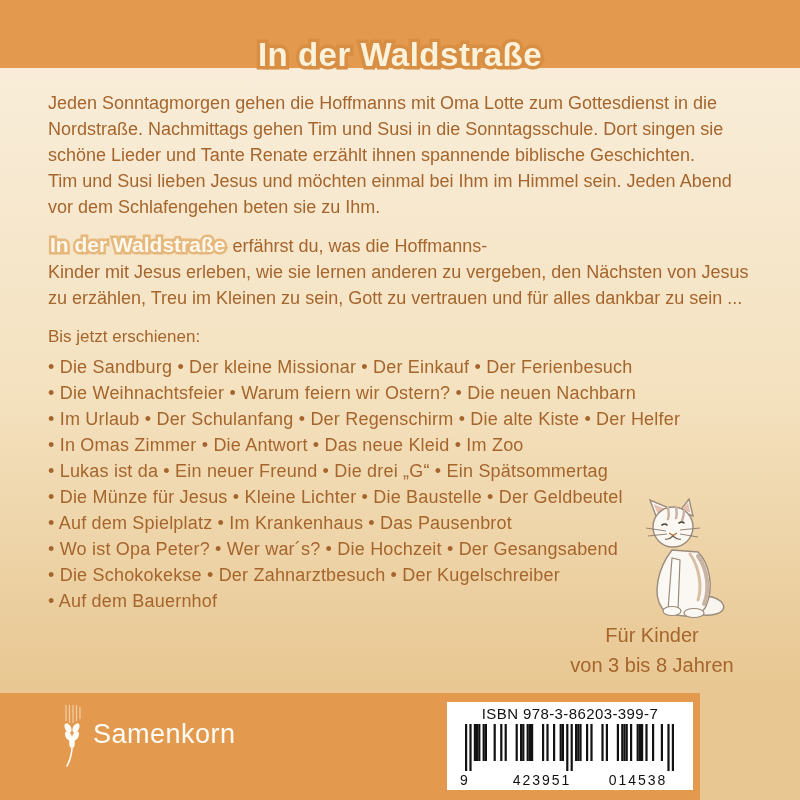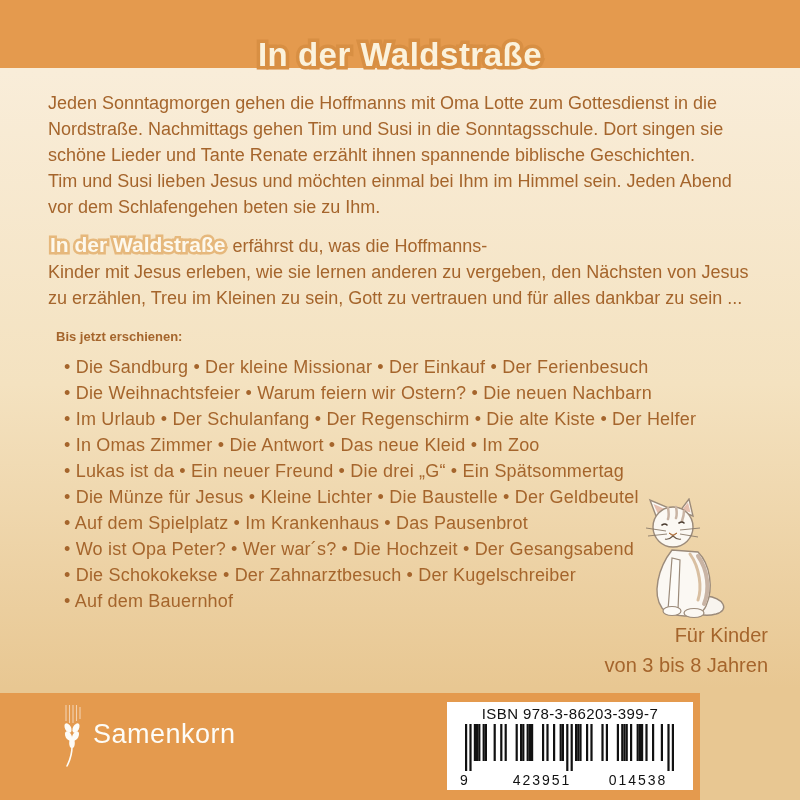--- a/index.html
+++ b/index.html
@@ -24,24 +24,24 @@
   .outline-wrap .stroke{position:absolute;left:0;top:0;z-index:0;-webkit-text-stroke:7px var(--title-stroke);
                         text-shadow:2px 2px 2px rgba(170,105,40,.55);}
   .outline-wrap .fill{position:relative;z-index:1;color:var(--title-fill);}
   .main-title{font-size:33px;font-weight:bold;letter-spacing:.5px;}
   .content{position:relative;z-index:2;padding:90px 44px 0 48px;color:var(--brown);}
   .body{font-size:18px;line-height:26px;margin:0 0 13px 0;}
   .ml{white-space:pre-line;}
   .inline-title{position:relative;display:inline-block;font-size:21px;font-weight:bold;line-height:1;margin:0 2px;}
   .inline-title .stroke{-webkit-text-stroke:5px var(--inline-stroke);text-shadow:1px 1px 1px rgba(190,130,60,.4);}
   .inline-title .fill{color:#fdf8ec;}
-  .list-heading{font-size:13px;line-height:26px;margin:6px 0 4px 8px;font-weight:bold;}
-  .pub-list{font-size:18px;line-height:26px;letter-spacing:.2px;margin-left:16px;}
+  .list-heading{font-size:17px;line-height:26px;margin:6px 0 4px 0;font-weight:normal;}
+  .pub-list{font-size:18px;line-height:26px;letter-spacing:.2px;}
   .cat{position:absolute;left:642px;top:498px;width:95px;height:128px;z-index:3;}
-  .age-note{position:absolute;right:32px;top:620px;width:200px;text-align:right;
+  .age-note{position:absolute;right:48px;top:620px;width:200px;text-align:center;
             color:var(--brown);font-size:20px;line-height:30px;z-index:3;}
   .bottom-bar{position:absolute;left:0;top:693px;width:700px;height:107px;background:var(--orange);z-index:4;}
   .logo{position:absolute;left:62px;top:12px;display:flex;align-items:flex-start;gap:11px;}
   .logo-text{color:var(--logo-white);font-size:27px;letter-spacing:.5px;margin-top:14px;}
   .barcode-box{position:absolute;right:7px;top:9px;width:246px;height:88px;background:#ffffff;box-sizing:border-box;padding:3px 10px;}
   .isbn-label{font-size:15px;color:var(--ink);text-align:center;letter-spacing:.4px;white-space:nowrap;}
   .bars{display:block;margin:2px auto 0 auto;}
   .bar-digits{position:absolute;left:10px;right:10px;bottom:2px;height:15px;font-size:14px;color:var(--ink);}
   .bar-digits span{position:absolute;bottom:0;text-align:center;letter-spacing:2px;}
   .digit-lead{left:0;width:14px;letter-spacing:0 !important;}

